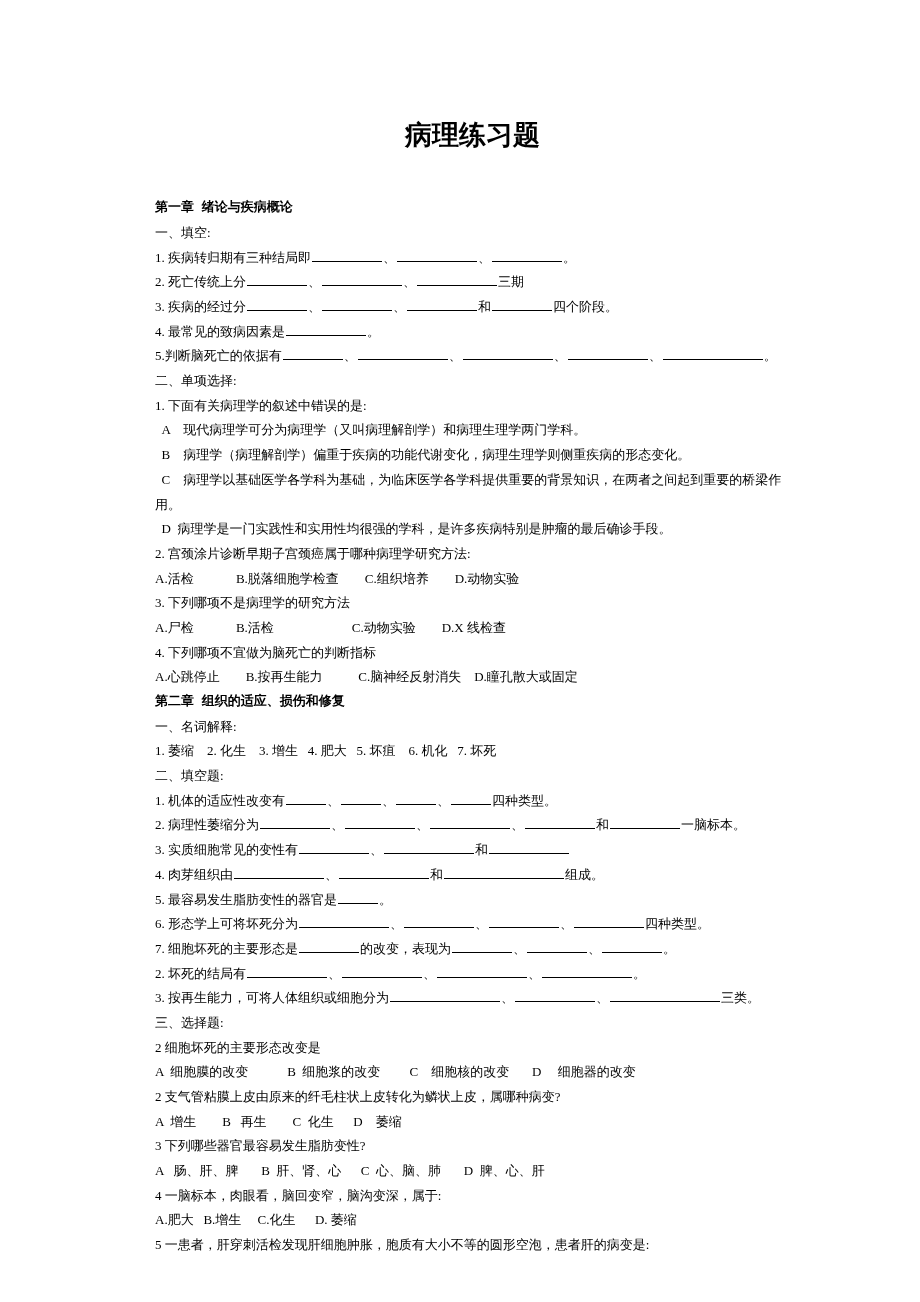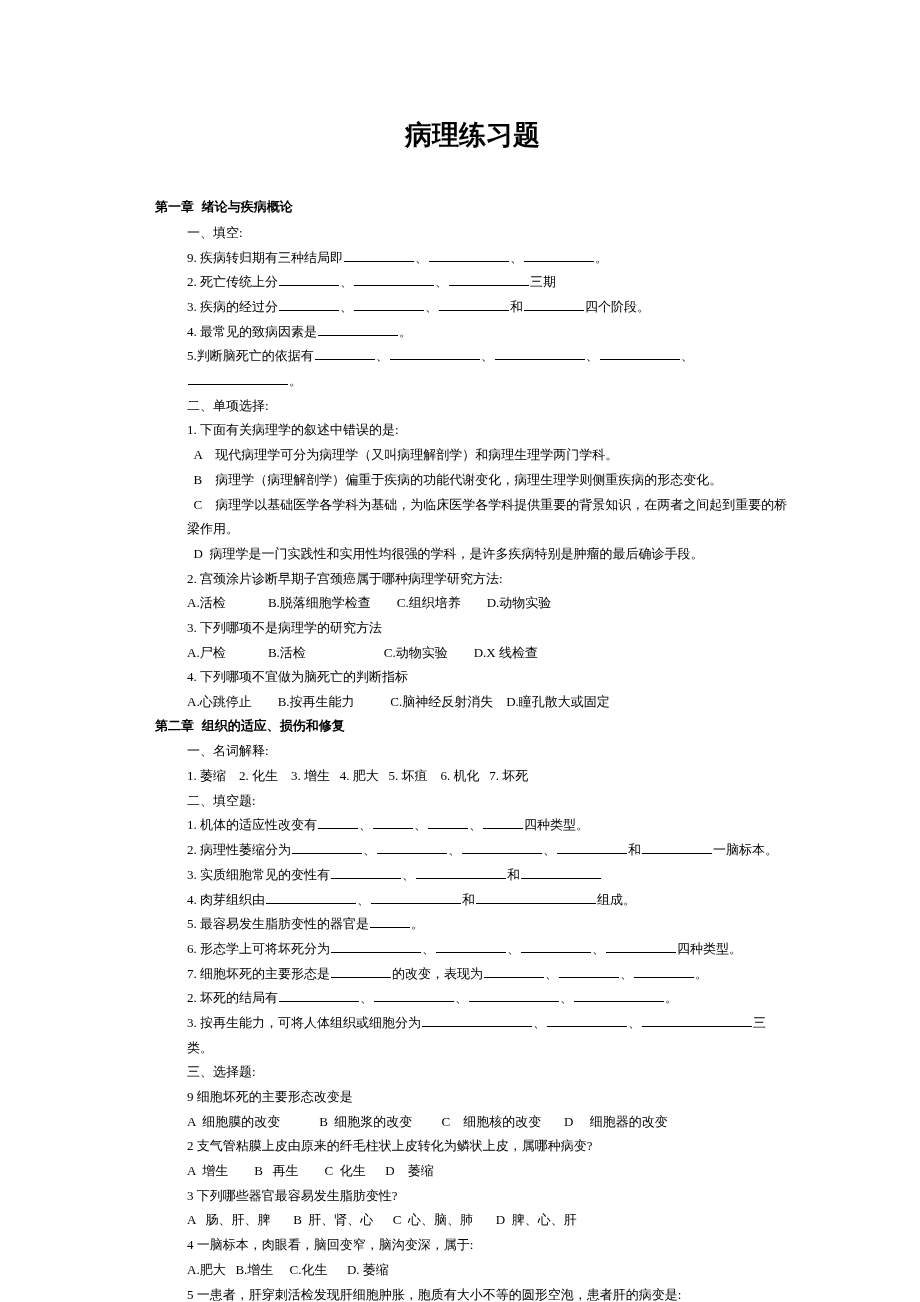--- a/index.html
+++ b/index.html
@@ -17,21 +17,21 @@
       text-align: center;
       font-size: 27px;
       font-weight: bold;
       margin-bottom: 35px;
       font-family: "SimHei", "黑体", sans-serif;
     }
     .chapter {
       font-weight: bold;
       font-family: Liberation Mono, monospace;
     }
-    .line { white-space: pre-wrap; margin-left: 32px; }
+    .line { white-space: pre-wrap; }
     .blank {
       display: inline-block;
       border-bottom: 1px solid #000;
       height: 1em;
       vertical-align: baseline;
       margin: 0 1px;
     }
     .w40 { width: 40px; }
     .w60 { width: 60px; }
     .w70 { width: 70px; }
@@ -42,21 +42,21 @@
     .w120 { width: 120px; }
   </style>
 </head>
 <body>
 
 <div class="title">病理练习题</div>
 
 <div class="chapter">第一章  绪论与疾病概论</div>
 <div class="line">一、填空:</div>
 
-<div class="line"><span>9. 疾病转归期有三种结局即</span><span class="blank w70"></span><span>、</span><span class="blank w80"></span><span>、</span><span class="blank w70"></span><span>。</span></div>
+<div class="line"><span>1. 疾病转归期有三种结局即</span><span class="blank w70"></span><span>、</span><span class="blank w80"></span><span>、</span><span class="blank w70"></span><span>。</span></div>
 
 <div class="line"><span>2. 死亡传统上分</span><span class="blank w60"></span><span>、</span><span class="blank w80"></span><span>、</span><span class="blank w80"></span><span>三期</span></div>
 
 <div class="line"><span>3. 疾病的经过分</span><span class="blank w60"></span><span>、</span><span class="blank w70"></span><span>、</span><span class="blank w70"></span><span>和</span><span class="blank w60"></span><span>四个阶段。</span></div>
 
 <div class="line"><span>4. 最常见的致病因素是</span><span class="blank w80"></span><span>。</span></div>
 
 <div class="line"><span>5.判断脑死亡的依据有</span><span class="blank w60"></span><span>、</span><span class="blank w90"></span><span>、</span><span class="blank w90"></span><span>、</span><span class="blank w80"></span><span>、</span><span class="blank w100"></span><span>。</span></div>
 
 <div class="line">二、单项选择:</div>
@@ -89,21 +89,21 @@
 
 <div class="line"><span>6. 形态学上可将坏死分为</span><span class="blank w90"></span><span>、</span><span class="blank w70"></span><span>、</span><span class="blank w70"></span><span>、</span><span class="blank w70"></span><span>四种类型。</span></div>
 
 <div class="line"><span>7. 细胞坏死的主要形态是</span><span class="blank w60"></span><span>的改变，表现为</span><span class="blank w60"></span><span>、</span><span class="blank w60"></span><span>、</span><span class="blank w60"></span><span>。</span></div>
 
 <div class="line"><span>2. 坏死的结局有</span><span class="blank w80"></span><span>、</span><span class="blank w80"></span><span>、</span><span class="blank w90"></span><span>、</span><span class="blank w90"></span><span>。</span></div>
 
 <div class="line"><span>3. 按再生能力，可将人体组织或细胞分为</span><span class="blank w110"></span><span>、</span><span class="blank w80"></span><span>、</span><span class="blank w110"></span><span>三类。</span></div>
 
 <div class="line">三、选择题:</div>
-<div class="line">9 细胞坏死的主要形态改变是</div>
+<div class="line">2 细胞坏死的主要形态改变是</div>
 <div class="line">A  细胞膜的改变            B  细胞浆的改变         C    细胞核的改变       D     细胞器的改变</div>
 <div class="line">2 支气管粘膜上皮由原来的纤毛柱状上皮转化为鳞状上皮，属哪种病变?</div>
 <div class="line">A  增生        B   再生        C  化生      D    萎缩</div>
 <div class="line">3 下列哪些器官最容易发生脂肪变性?</div>
 <div class="line">A   肠、肝、脾       B  肝、肾、心      C  心、脑、肺       D  脾、心、肝</div>
 <div class="line">4 一脑标本，肉眼看，脑回变窄，脑沟变深，属于:</div>
 <div class="line">A.肥大   B.增生     C.化生      D. 萎缩</div>
 <div class="line">5 一患者，肝穿刺活检发现肝细胞肿胀，胞质有大小不等的圆形空泡，患者肝的病变是:</div>
 
 </body></html>

